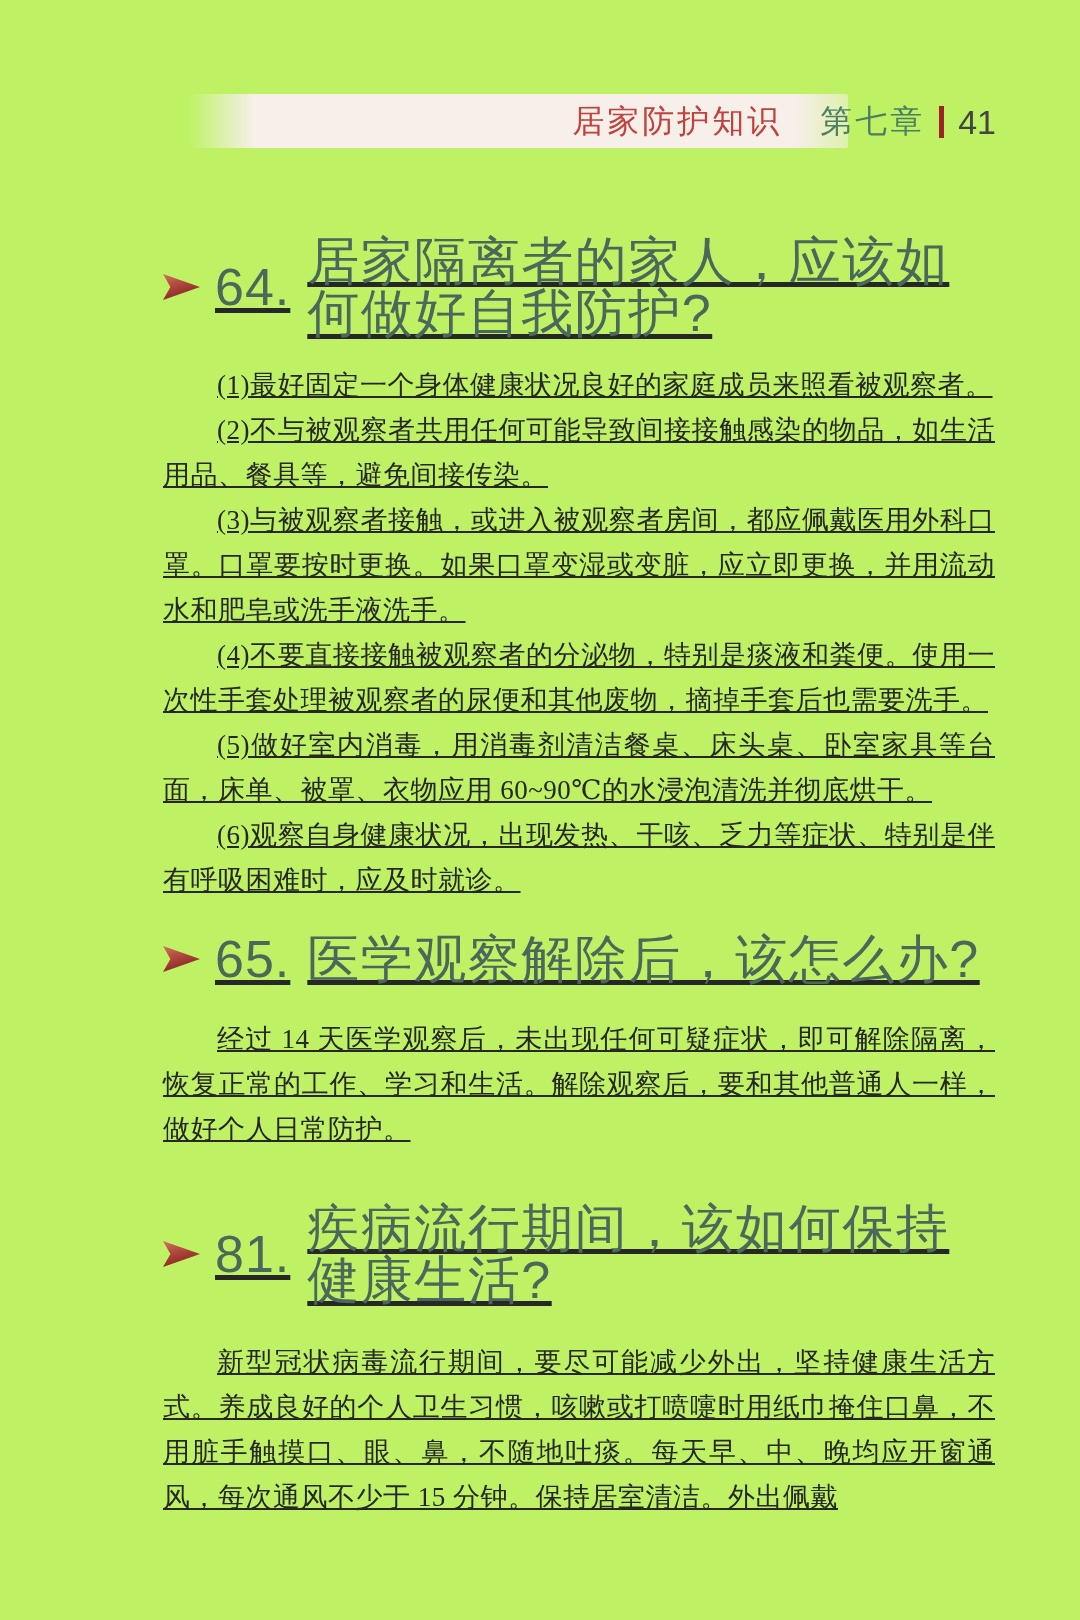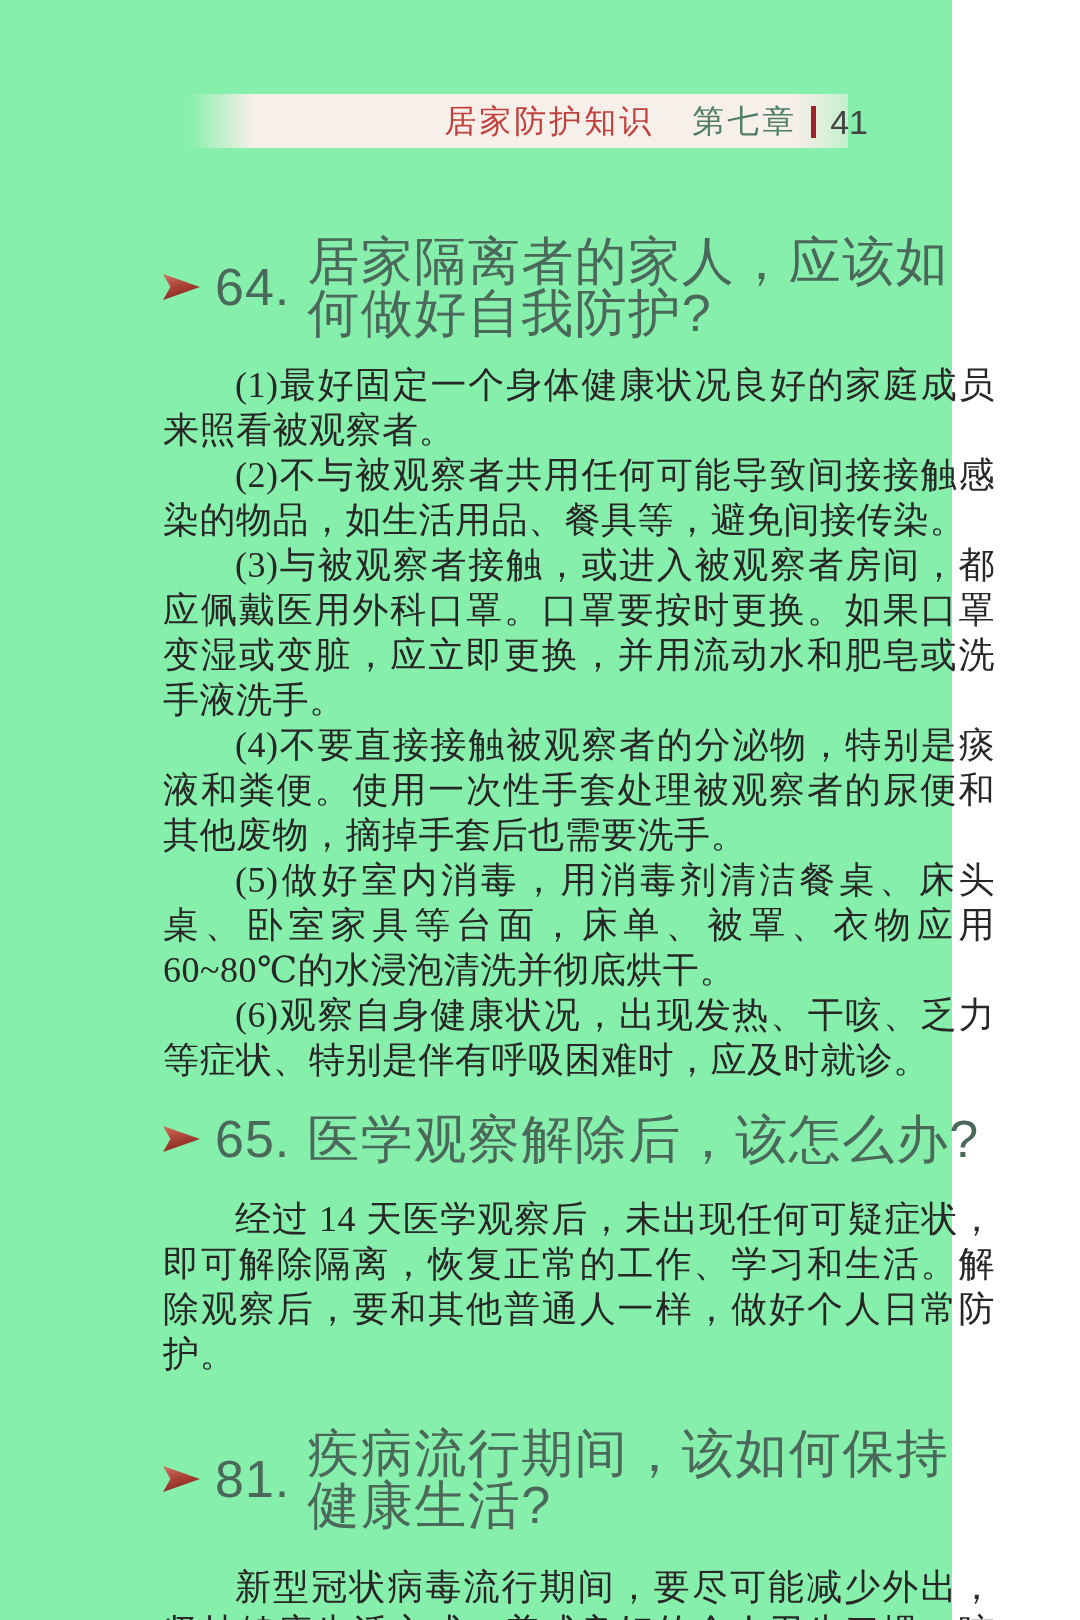--- a/index.html
+++ b/index.html
@@ -10,23 +10,24 @@
   body {
     width: 1080px;
     height: 1620px;
     overflow: hidden;
     position: relative;
     font-family: "Liberation Serif", "DejaVu Serif", serif;
     color: #272727;
   }
   .page {
     position: relative;
-    width: 952px;
+    width: 1080px;
     height: 1620px;
-    background: #86efac;
+    background: #bef264;
+    text-decoration: underline;
   }
 
   
   .page-header {
     position: relative;
     height: 150px;
   }
   .header-band {
     position: absolute;
     left: 188px;
@@ -102,21 +103,21 @@
   .q-num {
     margin-right: 17px;
     letter-spacing: 1px;
   }
   .q-text {
     letter-spacing: 1.5px;
   }
 
   .qa-body p {
     margin: 0;
-    font-size: 36px;
+    font-size: 27px;
     line-height: 45px;
     text-indent: 2em;
     text-align: justify;
     text-justify: inter-character;
     letter-spacing: 0.5px;
   }
 
   .sec-64 .q-heading { margin-top: 85px; }
   .sec-64 .qa-body   { margin-top: 24px; }
   .sec-65 .q-heading { margin-top: 30px; }
@@ -145,21 +146,21 @@
       <h2 class="q-heading">
         <span class="arrow-icon"></span>
         <span class="q-num">64.</span>
         <span class="q-text">居家隔离者的家人，应该如何做好自我防护?</span>
       </h2>
       <div class="qa-body">
         <p>(1)最好固定一个身体健康状况良好的家庭成员来照看被观察者。</p>
         <p>(2)不与被观察者共用任何可能导致间接接触感染的物品，如生活用品、餐具等，避免间接传染。</p>
         <p>(3)与被观察者接触，或进入被观察者房间，都应佩戴医用外科口罩。口罩要按时更换。如果口罩变湿或变脏，应立即更换，并用流动水和肥皂或洗手液洗手。</p>
         <p>(4)不要直接接触被观察者的分泌物，特别是痰液和粪便。使用一次性手套处理被观察者的尿便和其他废物，摘掉手套后也需要洗手。</p>
-        <p>(5)做好室内消毒，用消毒剂清洁餐桌、床头桌、卧室家具等台面，床单、被罩、衣物应用 60~80℃的水浸泡清洗并彻底烘干。</p>
+        <p>(5)做好室内消毒，用消毒剂清洁餐桌、床头桌、卧室家具等台面，床单、被罩、衣物应用 60~90℃的水浸泡清洗并彻底烘干。</p>
         <p>(6)观察自身健康状况，出现发热、干咳、乏力等症状、特别是伴有呼吸困难时，应及时就诊。</p>
       </div>
     </section>
 
     <section class="sec-65">
       <h2 class="q-heading">
         <span class="arrow-icon"></span>
         <span class="q-num">65.</span>
         <span class="q-text">医学观察解除后，该怎么办?</span>
       </h2>

